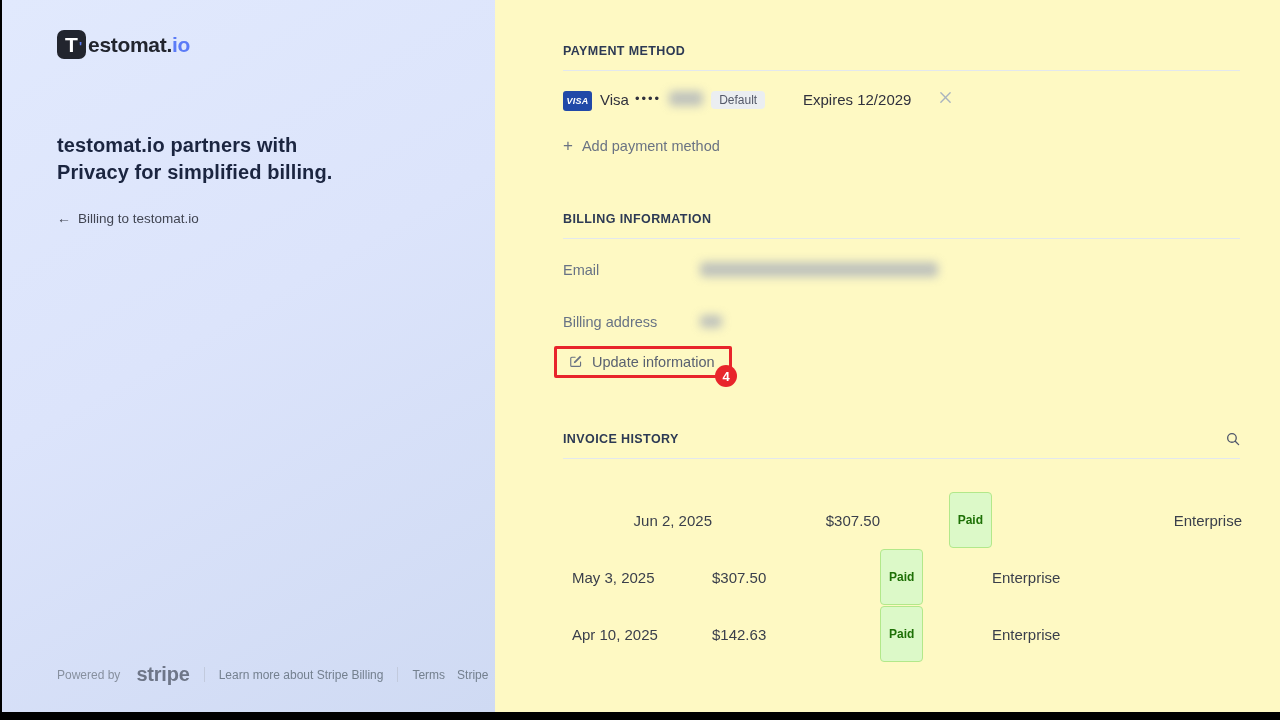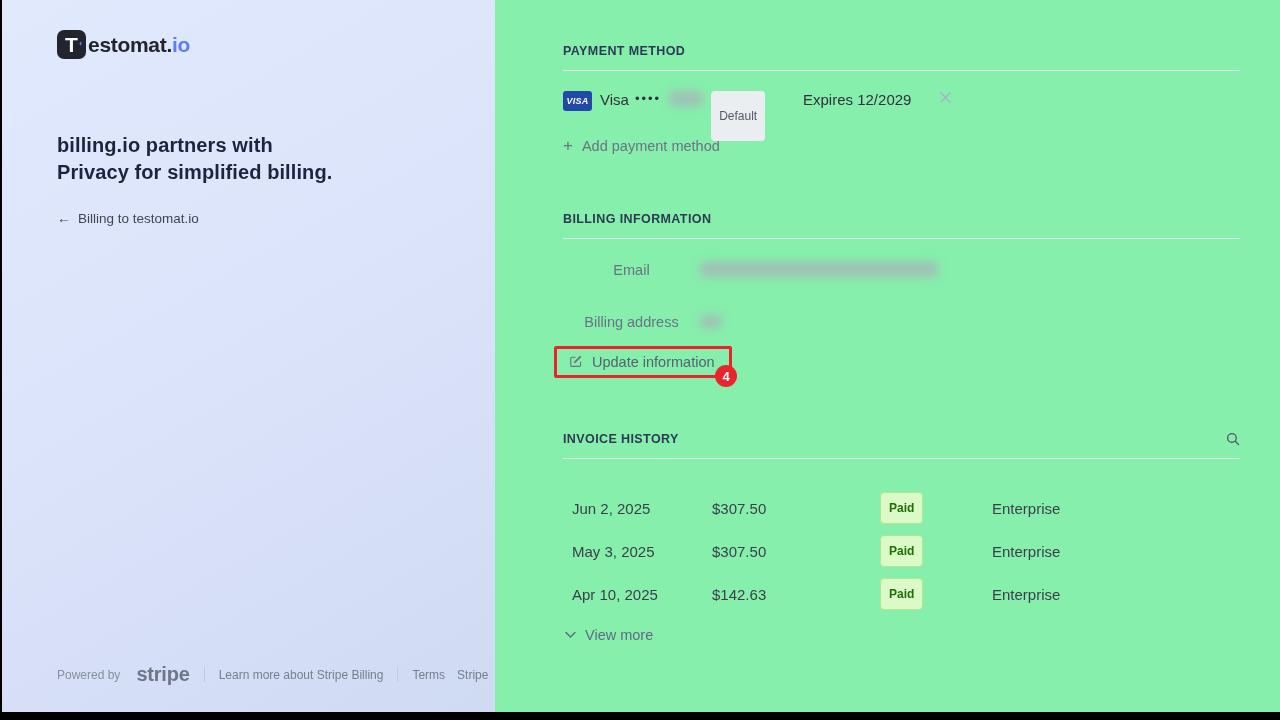--- a/index.html
+++ b/index.html
@@ -39,52 +39,52 @@
   .sidebar-footer {
     position:absolute; left:55px; bottom:26px; display:flex; align-items:center;
     font-size:12px; color:#87909f; white-space:nowrap;
   }
   .stripe-wordmark { font-weight:700; font-size:20px; color:#6e7688; margin-left:16px; letter-spacing:-0.2px; }
   .foot-divider { width:1px; height:15px; background:#c2cadd; margin:0 14px; }
   .foot-link { color:#74808f; cursor:pointer; }
   .foot-link + .foot-link { margin-left:12px; }
 
   
-  .main { flex:1; position:relative; padding:44px 38px 0 68px; background:#86efac; }
+  .main { flex:1; position:relative; padding:44px 38px 0 68px; background:#fef9c3; }
   .section-title {
     font-size:12.5px; font-weight:700; letter-spacing:0.4px; color:#2d3a54;
     text-transform:uppercase;
   }
   .divider { height:1px; background:#e3e8ee; margin-top:12px; width:677px; }
 
   
   .card-row { margin-top:20px; display:flex; align-items:flex-start; height:22px; position:relative; width:677px; }
   .visa-badge {
     width:29px; height:20px; background:#2149a8; border-radius:3px; flex:none;
     color:#fff; font-size:9px; font-weight:700; font-style:italic;
     display:flex; align-items:center; justify-content:center; letter-spacing:0.3px;
   }
   .card-brand { font-size:15px; color:#30313d; margin-left:8px; }
   .card-dots { font-size:13px; color:#30313d; margin-left:6px; letter-spacing:2px; }
   .blur-blob { background:#aab0ba; border-radius:4px; filter:blur(5px); opacity:0.75; }
   .card-num-blur { width:34px; height:15px; margin-left:8px; }
   .default-badge {
     margin-left:8px; background:#ebeef1; color:#545969; font-size:12px; font-weight:500;
-    padding:18px 8px; border-radius:4px;
+    padding:2px 8px; border-radius:4px;
   }
   .card-expires { position:absolute; left:240px; font-size:15px; color:#30313d; }
   .card-close { position:absolute; left:376px; cursor:pointer; display:flex; align-items:center; }
 
   .add-row { margin-top:25px; display:flex; align-items:center; gap:9px; cursor:pointer; }
   .plus-icon { font-size:17px; color:#6a7383; line-height:14px; }
   .add-label { font-size:14.5px; color:#6a7383; }
 
   
   .billing-section { margin-top:58px; }
-  .info-row { display:flex; margin-top:22px; align-items:center; height:17px;text-align:center; }
+  .info-row { display:flex; margin-top:22px; align-items:center; height:17px; }
   .info-row + .info-row { margin-top:35px; }
   .info-label { width:137px; flex:none; font-size:14.5px; color:#687385; }
   .email-blur { width:238px; height:15px; }
   .addr-blur { width:22px; height:13px; }
 
   .update-wrap { position:relative; margin-top:24px; width:170px; height:18px; }
   .update-row { display:flex; align-items:flex-start; gap:9px; cursor:pointer; padding-left:6px; }
   .update-label { font-size:14.5px; color:#596171; }
   .anno-box {
     position:absolute; left:-9px; top:-8px; width:178px; height:32px;
@@ -97,47 +97,47 @@
   }
 
   
   .invoice-section { margin-top:60px; }
   .invoice-header { display:flex; align-items:center; justify-content:space-between; width:677px; }
   .search-btn { cursor:pointer; display:flex; align-items:center; }
 
   .invoice-table { margin-top:10px; }
   .invoice-row {
     display:grid; grid-template-columns:140px 168px 112px auto;
-    align-items:center; padding-left:9px; margin-top:25px; height:18px; cursor:pointer;
-  }
-  .invoice-row:first-child { margin-top:33px; }
+    align-items:center; padding-left:9px; margin-top:39px; height:18px; cursor:pointer;
+  }
+  .invoice-row:first-child { margin-top:33px;text-align:right; }
   .inv-date, .inv-amount, .inv-plan { font-size:15px; color:#3a3f4b; }
   .paid-badge {
     display:inline-block; background:#dcf9c8; border:1px solid #b2e88a; color:#1e7006;
-    font-size:12px; font-weight:700; padding:8px 8px; border-radius:4px;
+    font-size:12px; font-weight:700; padding:20px 8px; border-radius:4px;
   }
   .view-more { margin-top:31px; display:flex; align-items:center; gap:9px; cursor:pointer; padding-left:2px; }
   .view-more-label { font-size:14.5px; color:#5e6c84; }
 </style>
 </head>
 <body>
 
 <div class="app">
 
   <aside class="sidebar">
     <div class="logo-row">
       <div class="logo-mark">
         <span>T</span>
         <span class="logo-tick">'</span>
       </div>
       <div class="logo-text"><span>estomat.</span><span class="accent">io</span></div>
     </div>
 
     <div class="headline">
-      <div>billing.io partners with</div>
+      <div>testomat.io partners with</div>
       <div>Privacy for simplified billing.</div>
     </div>
 
     <div class="return-link">
       <span class="return-arrow">←</span>
       <span>Billing to testomat.io</span>
     </div>
 
     <div class="sidebar-footer">
       <span>Powered by</span>
@@ -230,22 +230,16 @@
           <span class="inv-plan">Enterprise</span>
         </div>
         <div class="invoice-row">
           <span class="inv-date">Apr 10, 2025</span>
           <span class="inv-amount">$142.63</span>
           <span><span class="paid-badge">Paid</span></span>
           <span class="inv-plan">Enterprise</span>
         </div>
       </div>
 
-      <div class="view-more">
-        <svg width="11" height="8" viewBox="0 0 11 8" fill="none">
-          <path d="M1 1.5 L5.5 6 L10 1.5" stroke="#5e6c84" stroke-width="1.5" stroke-linecap="round" stroke-linejoin="round"></path>
-        </svg>
-        <span class="view-more-label">View more</span>
-      </div>
     </section>
 
   </main>
 </div>
 
 </body></html>

